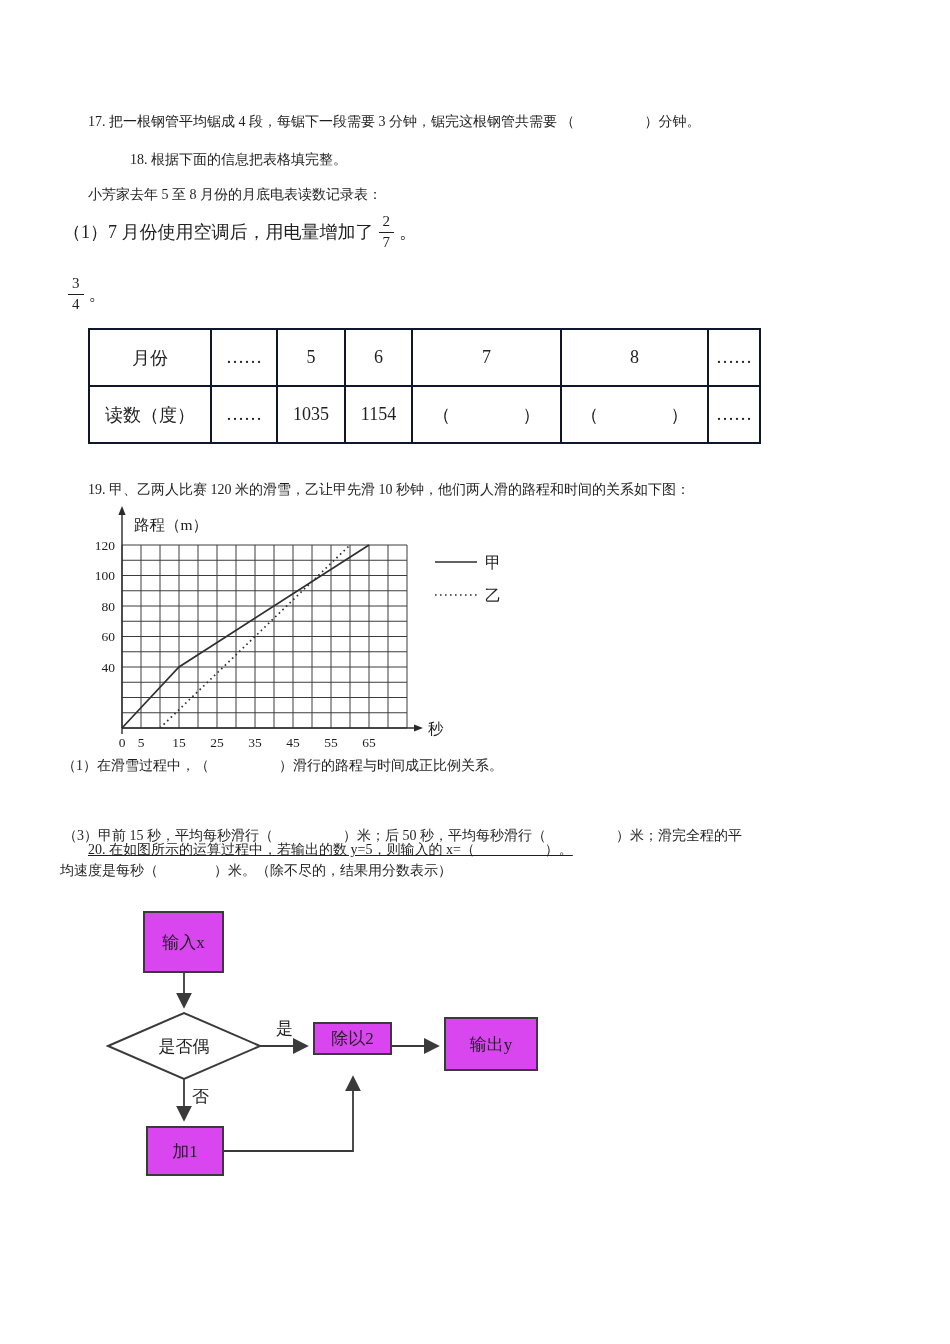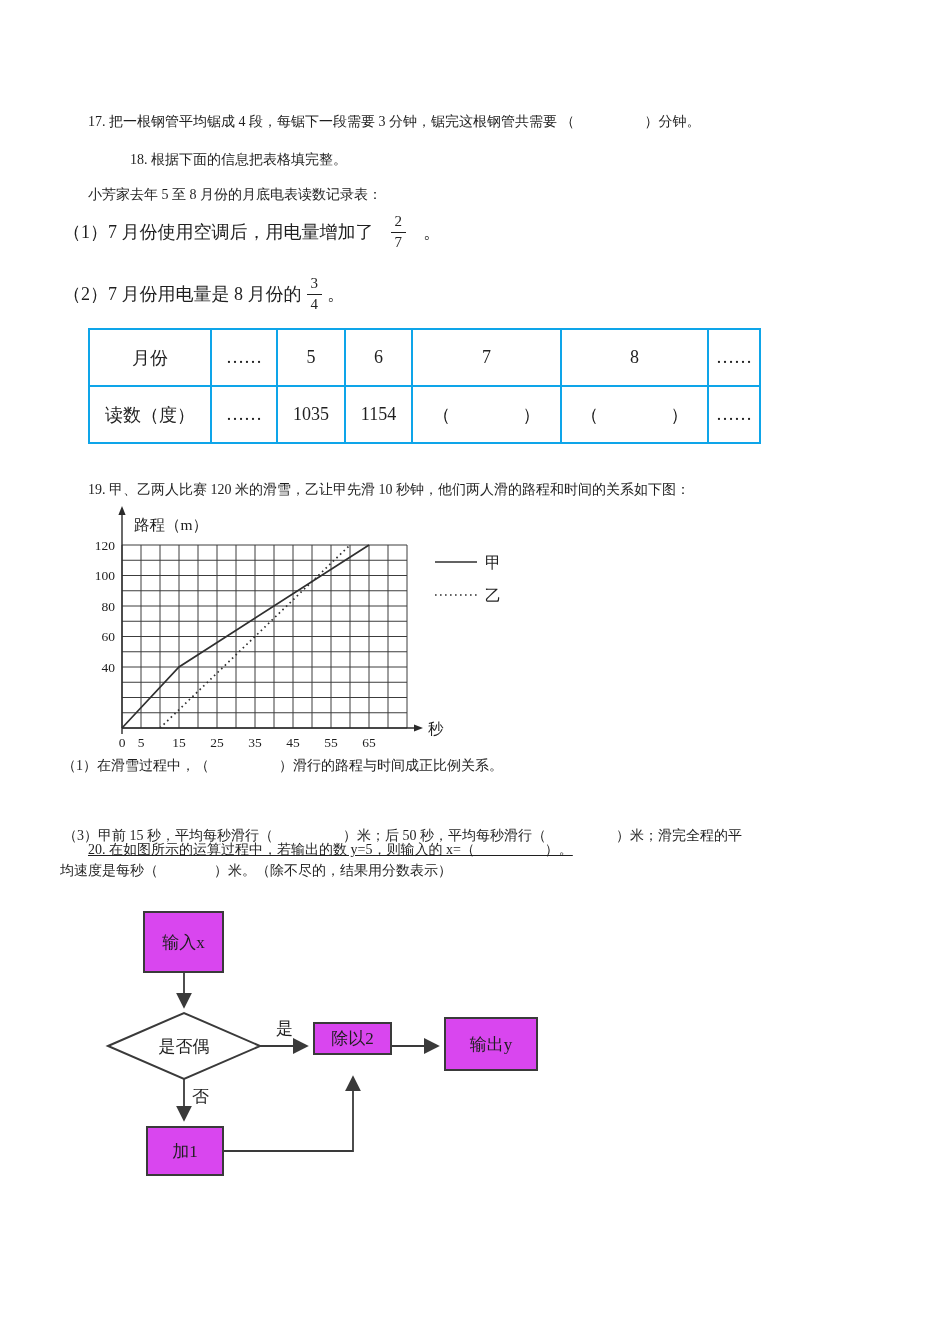--- a/index.html
+++ b/index.html
@@ -6,51 +6,50 @@
   #page{
     position:relative;width:950px;height:1344px;background:#ffffff;overflow:hidden;
     font-family:"Liberation Serif","DejaVu Serif",serif;color:#1f1f1f;
   }
   .line{position:absolute;font-size:14px;line-height:26px;white-space:nowrap;}
   .fracrow{position:absolute;display:flex;align-items:center;font-size:18px;white-space:nowrap;}
   .frac{display:inline-flex;flex-direction:column;align-items:center;font-size:15px;line-height:1.15;margin:0 5px;}
   .frac .num{border-bottom:1.4px solid #1f1f1f;padding:0 4px 1px 4px;}
   .frac .den{padding-top:1px;}
   table.meter{position:absolute;left:88px;top:328px;border-collapse:collapse;table-layout:fixed;}
-  table.meter td{border:2px solid #0ea5e9;text-align:center;vertical-align:middle;font-size:18px;height:55px;padding:0;}
+  table.meter td{border:2px solid #0f172a;text-align:center;vertical-align:middle;font-size:18px;height:55px;padding:0;}
   .c0{width:120px;} .c1{width:64px;} .c2{width:66px;} .c3{width:65px;} .c4{width:147px;} .c5{width:145px;} .c6{width:50px;}
   #chart-wrap{position:absolute;left:95px;top:500px;width:430px;height:260px;}
   #flowchart{position:absolute;left:100px;top:905px;width:460px;height:300px;}
   #flowchart svg{position:absolute;left:0;top:0;}
   .fbox{position:absolute;border:2px solid #3a3a3a;display:flex;align-items:center;justify-content:center;
         font-size:17px;background:#d946ef;box-sizing:border-box;}
   .flabel{position:absolute;font-size:17px;}
   .dtext{position:absolute;display:flex;align-items:center;justify-content:center;font-size:17px;}
 </style>
 </head>
 <body>
 
 <div id="page">
 
   <div class="line" style="left:88px;top:109px;">17. 把一根钢管平均锯成 4 段，每锯下一段需要 3 分钟，锯完这根钢管共需要 （　　　　　）分钟。</div>
 
   <div class="line" style="left:88px;top:147px;margin-left:42px;">18. 根据下面的信息把表格填完整。</div>
   <div class="line" style="left:88px;top:182px;">小芳家去年 5 至 8 月份的月底电表读数记录表：</div>
 
-  <div class="fracrow" style="left:63px;top:206px;height:52px;gap:12px;">
+  <div class="fracrow" style="left:63px;top:206px;height:52px;">
     <span>（1）7 月份使用空调后，用电量增加了</span>
     <span class="frac">
       <span class="num">2</span>
       <span class="den">7</span>
     </span>
     <span>。</span>
   </div>
 
   <div class="fracrow" style="left:63px;top:266px;height:56px;">
-    <span>（2）7 月份用电量是 8 月份的</span>
     <span class="frac">
       <span class="num">3</span>
       <span class="den">4</span>
     </span>
     <span>。</span>
   </div>
 
   <table class="meter">
     <tbody>
         <tr>

